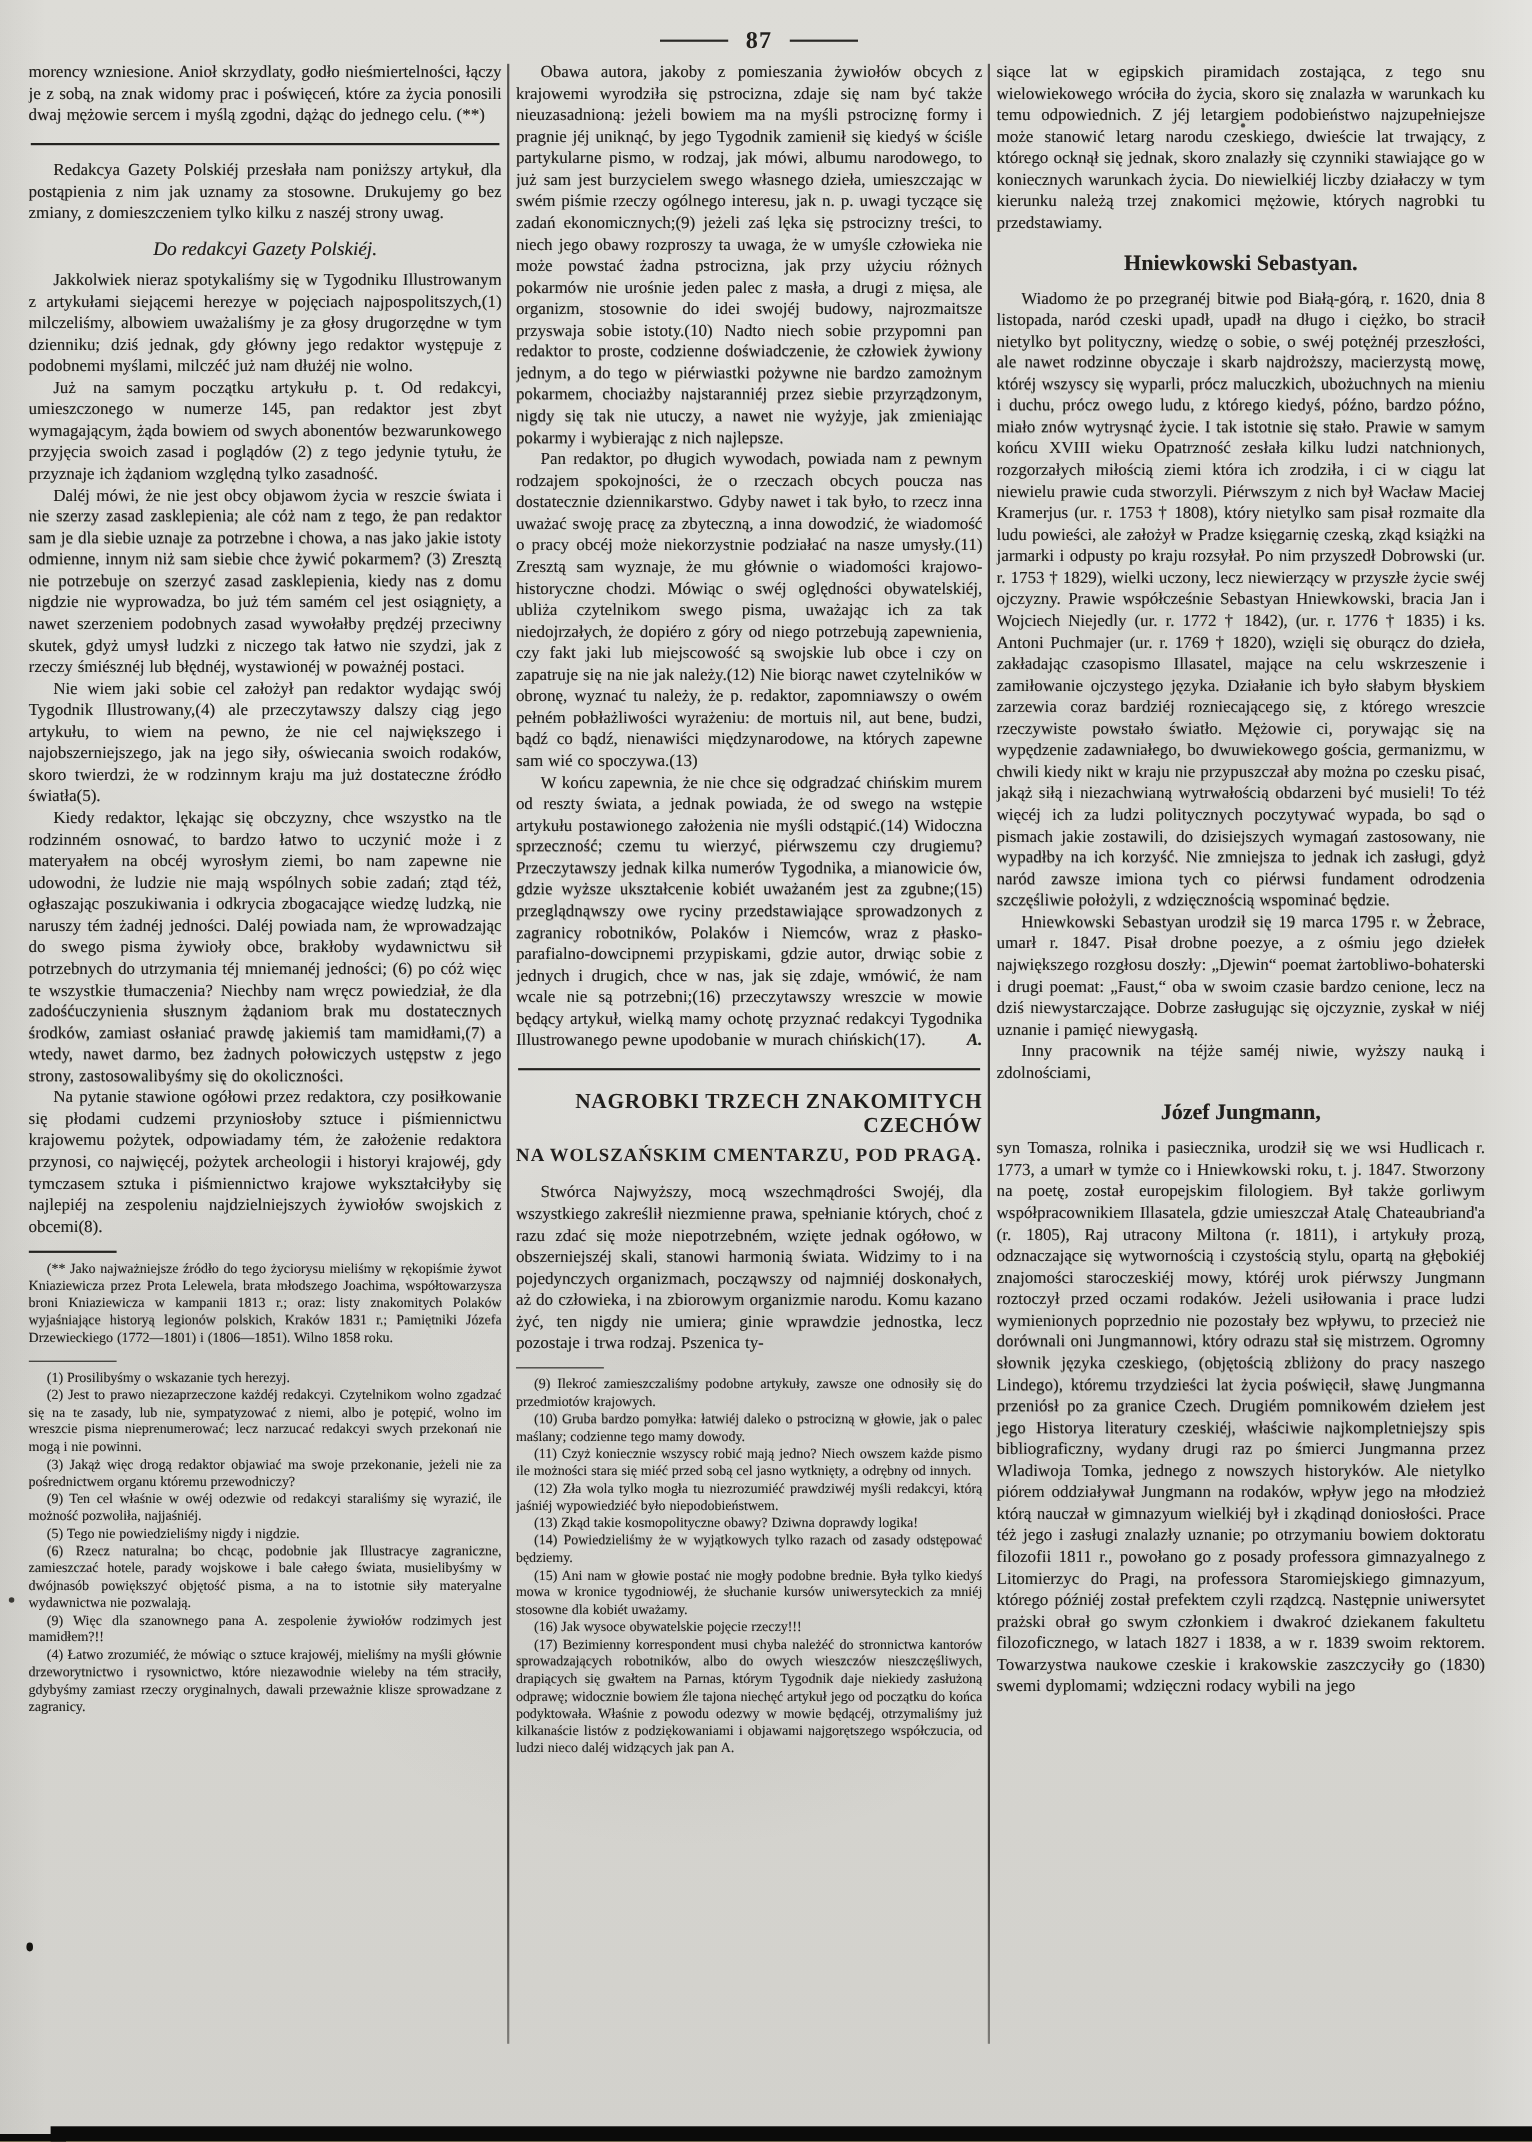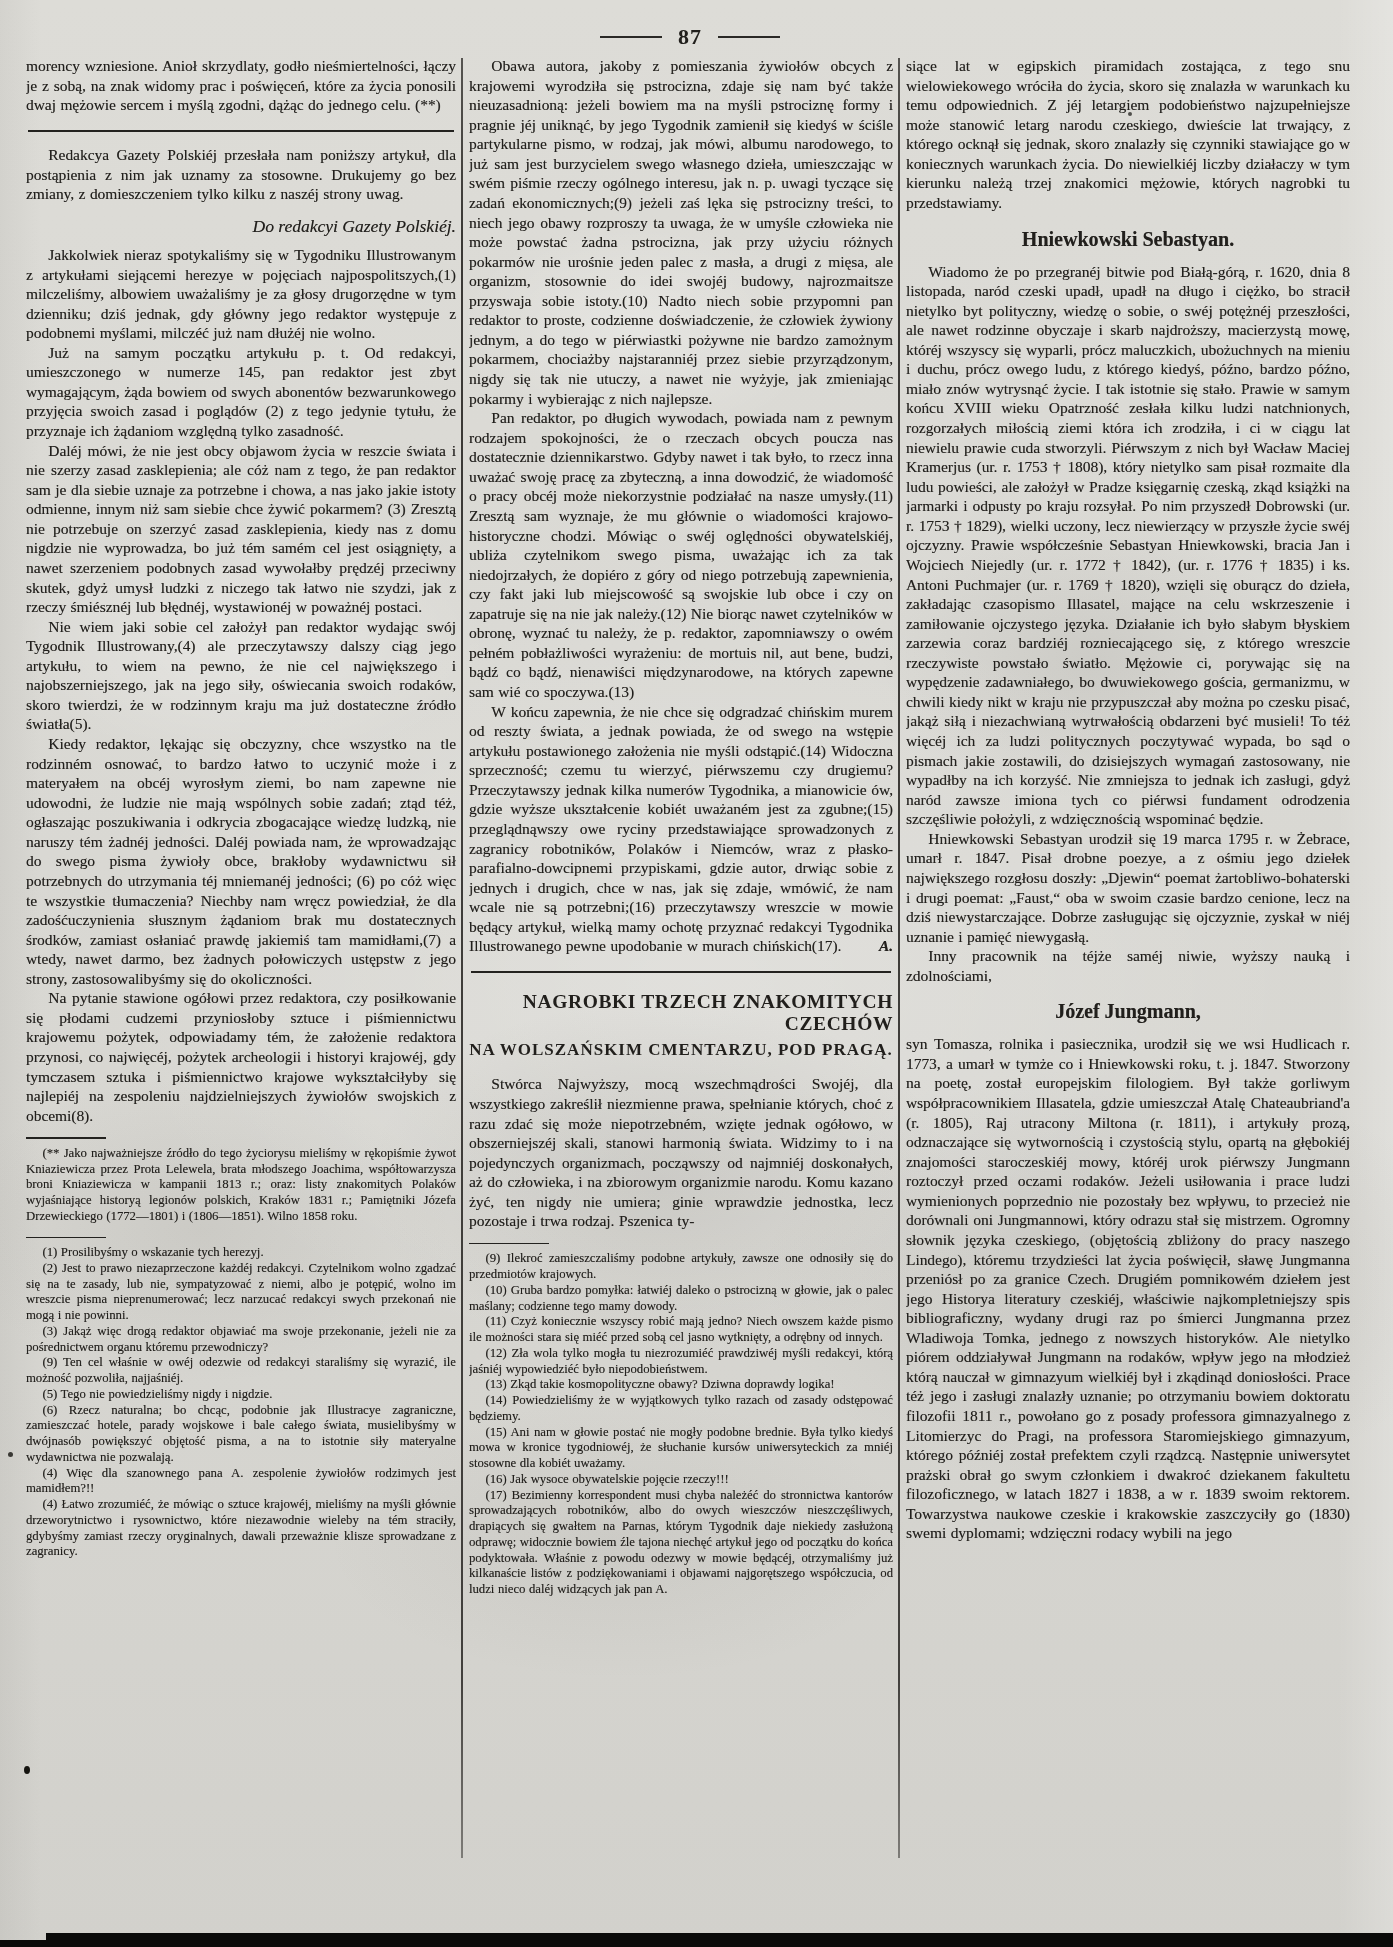--- a/index.html
+++ b/index.html
@@ -47,21 +47,21 @@
   }
   .divider-1{left:461px;}
   .divider-2{left:898px;}
   .p{
     font-size:15.4px;line-height:1.27;text-align:justify;
     text-indent:1.45em;margin:0;word-spacing:.04em;
     text-shadow:.2px .2px 0 rgba(40,38,34,.5);
   }
   .p.cont{text-indent:0;}
   .h-letter{
-    text-align:right;font-style:italic;font-size:17.5px;
+    text-align:center;font-style:italic;font-size:17.5px;
     margin:12px 0 8px;text-indent:0;
     text-shadow:.2px .2px 0 rgba(40,38,34,.5);
   }
   .rule-full{
     border:none;height:2.6px;background:#23221f;margin:15px 2px 13px;
   }
   .rule-short{
     border:none;height:1.5px;background:#23221f;width:80px;margin:12px 0 7px;
   }
   .fn{
@@ -121,21 +121,21 @@
       <p class="p">Na pytanie stawione ogółowi przez redaktora, czy posiłkowanie się płodami cudzemi przyniosłoby sztuce i piśmiennictwu krajowemu pożytek, odpowiadamy tém, że założenie redaktora przynosi, co najwięcéj, pożytek archeologii i historyi krajowéj, gdy tymczasem sztuka i piśmiennictwo krajowe wykształciłyby się najlepiéj na zespoleniu najdzielniejszych żywiołów swojskich z obcemi(8).</p>
       <hr class="rule-short">
       <p class="fn">(** Jako najważniejsze źródło do tego życiorysu mieliśmy w rękopiśmie żywot Kniaziewicza przez Prota Lelewela, brata młodszego Joachima, współtowarzysza broni Kniaziewicza w kampanii 1813 r.; oraz: listy znakomitych Polaków wyjaśniające historyą legionów polskich, Kraków 1831 r.; Pamiętniki Józefa Drzewieckiego (1772—1801) i (1806—1851). Wilno 1858 roku.</p>
       <hr class="rule-short">
       <p class="fn">(1) Prosilibyśmy o wskazanie tych herezyj.</p>
       <p class="fn">(2) Jest to prawo niezaprzeczone każdéj redakcyi. Czytelnikom wolno zgadzać się na te zasady, lub nie, sympatyzować z niemi, albo je potępić, wolno im wreszcie pisma nieprenumerować; lecz narzucać redakcyi swych przekonań nie mogą i nie powinni.</p>
       <p class="fn">(3) Jakąż więc drogą redaktor objawiać ma swoje przekonanie, jeżeli nie za pośrednictwem organu któremu przewodniczy?</p>
       <p class="fn">(9) Ten cel właśnie w owéj odezwie od redakcyi staraliśmy się wyrazić, ile możność pozwoliła, najjaśniéj.</p>
       <p class="fn">(5) Tego nie powiedzieliśmy nigdy i nigdzie.</p>
       <p class="fn">(6) Rzecz naturalna; bo chcąc, podobnie jak Illustracye zagraniczne, zamieszczać hotele, parady wojskowe i bale całego świata, musielibyśmy w dwójnasób powiększyć objętość pisma, a na to istotnie siły materyalne wydawnictwa nie pozwalają.</p>
-      <p class="fn">(4) Więc dla szanownego pana A. zespolenie żywiołów rodzimych jest mamidłem?!!</p>
+      <p class="fn">(9) Więc dla szanownego pana A. zespolenie żywiołów rodzimych jest mamidłem?!!</p>
       <p class="fn">(4) Łatwo zrozumiéć, że mówiąc o sztuce krajowéj, mieliśmy na myśli głównie drzeworytnictwo i rysownictwo, które niezawodnie wieleby na tém straciły, gdybyśmy zamiast rzeczy oryginalnych, dawali przeważnie klisze sprowadzane z zagranicy.</p>
     </div>
 
     <div class="col col-2">
       <p class="p">Obawa autora, jakoby z pomieszania żywiołów obcych z krajowemi wyrodziła się pstrocizna, zdaje się nam być także nieuzasadnioną: jeżeli bowiem ma na myśli pstrociznę formy i pragnie jéj uniknąć, by jego Tygodnik zamienił się kiedyś w ściśle partykularne pismo, w rodzaj, jak mówi, albumu narodowego, to już sam jest burzycielem swego własnego dzieła, umieszczając w swém piśmie rzeczy ogólnego interesu, jak n. p. uwagi tyczące się zadań ekonomicznych;(9) jeżeli zaś lęka się pstrocizny treści, to niech jego obawy rozproszy ta uwaga, że w umyśle człowieka nie może powstać żadna pstrocizna, jak przy użyciu różnych pokarmów nie urośnie jeden palec z masła, a drugi z mięsa, ale organizm, stosownie do idei swojéj budowy, najrozmaitsze przyswaja sobie istoty.(10) Nadto niech sobie przypomni pan redaktor to proste, codzienne doświadczenie, że człowiek żywiony jednym, a do tego w piérwiastki pożywne nie bardzo zamożnym pokarmem, chociażby najstaranniéj przez siebie przyrządzonym, nigdy się tak nie utuczy, a nawet nie wyżyje, jak zmieniając pokarmy i wybierając z nich najlepsze.</p>
       <p class="p">Pan redaktor, po długich wywodach, powiada nam z pewnym rodzajem spokojności, że o rzeczach obcych poucza nas dostatecznie dziennikarstwo. Gdyby nawet i tak było, to rzecz inna uważać swoję pracę za zbyteczną, a inna dowodzić, że wiadomość o pracy obcéj może niekorzystnie podziałać na nasze umysły.(11) Zresztą sam wyznaje, że mu głównie o wiadomości krajowo-historyczne chodzi. Mówiąc o swéj oględności obywatelskiéj, ubliża czytelnikom swego pisma, uważając ich za tak niedojrzałych, że dopiéro z góry od niego potrzebują zapewnienia, czy fakt jaki lub miejscowość są swojskie lub obce i czy on zapatruje się na nie jak należy.(12) Nie biorąc nawet czytelników w obronę, wyznać tu należy, że p. redaktor, zapomniawszy o owém pełném pobłażliwości wyrażeniu: de mortuis nil, aut bene, budzi, bądź co bądź, nienawiści międzynarodowe, na których zapewne sam wié co spoczywa.(13)</p>
       <p class="p"><span>W końcu zapewnia, że nie chce się odgradzać chińskim murem od reszty świata, a jednak powiada, że od swego na wstępie artykułu postawionego założenia nie myśli odstąpić.(14) Widoczna sprzeczność; czemu tu wierzyć, piérwszemu czy drugiemu? Przeczytawszy jednak kilka numerów Tygodnika, a mianowicie ów, gdzie wyższe ukształcenie kobiét uważaném jest za zgubne;(15) przeglądnąwszy owe ryciny przedstawiające sprowadzonych z zagranicy robotników, Polaków i Niemców, wraz z płasko-parafialno-dowcipnemi przypiskami, gdzie autor, drwiąc sobie z jednych i drugich, chce w nas, jak się zdaje, wmówić, że nam wcale nie są potrzebni;(16) przeczytawszy wreszcie w mowie będący artykuł, wielką mamy ochotę przyznać redakcyi Tygodnika Illustrowanego pewne upodobanie w murach chińskich(17).</span> <span class="sig">A.</span></p>
       <hr class="rule-full">
       <p class="h-article">NAGROBKI TRZECH ZNAKOMITYCH CZECHÓW</p>
       <p class="h-article-sub">NA WOLSZAŃSKIM CMENTARZU, POD PRAGĄ.</p>

